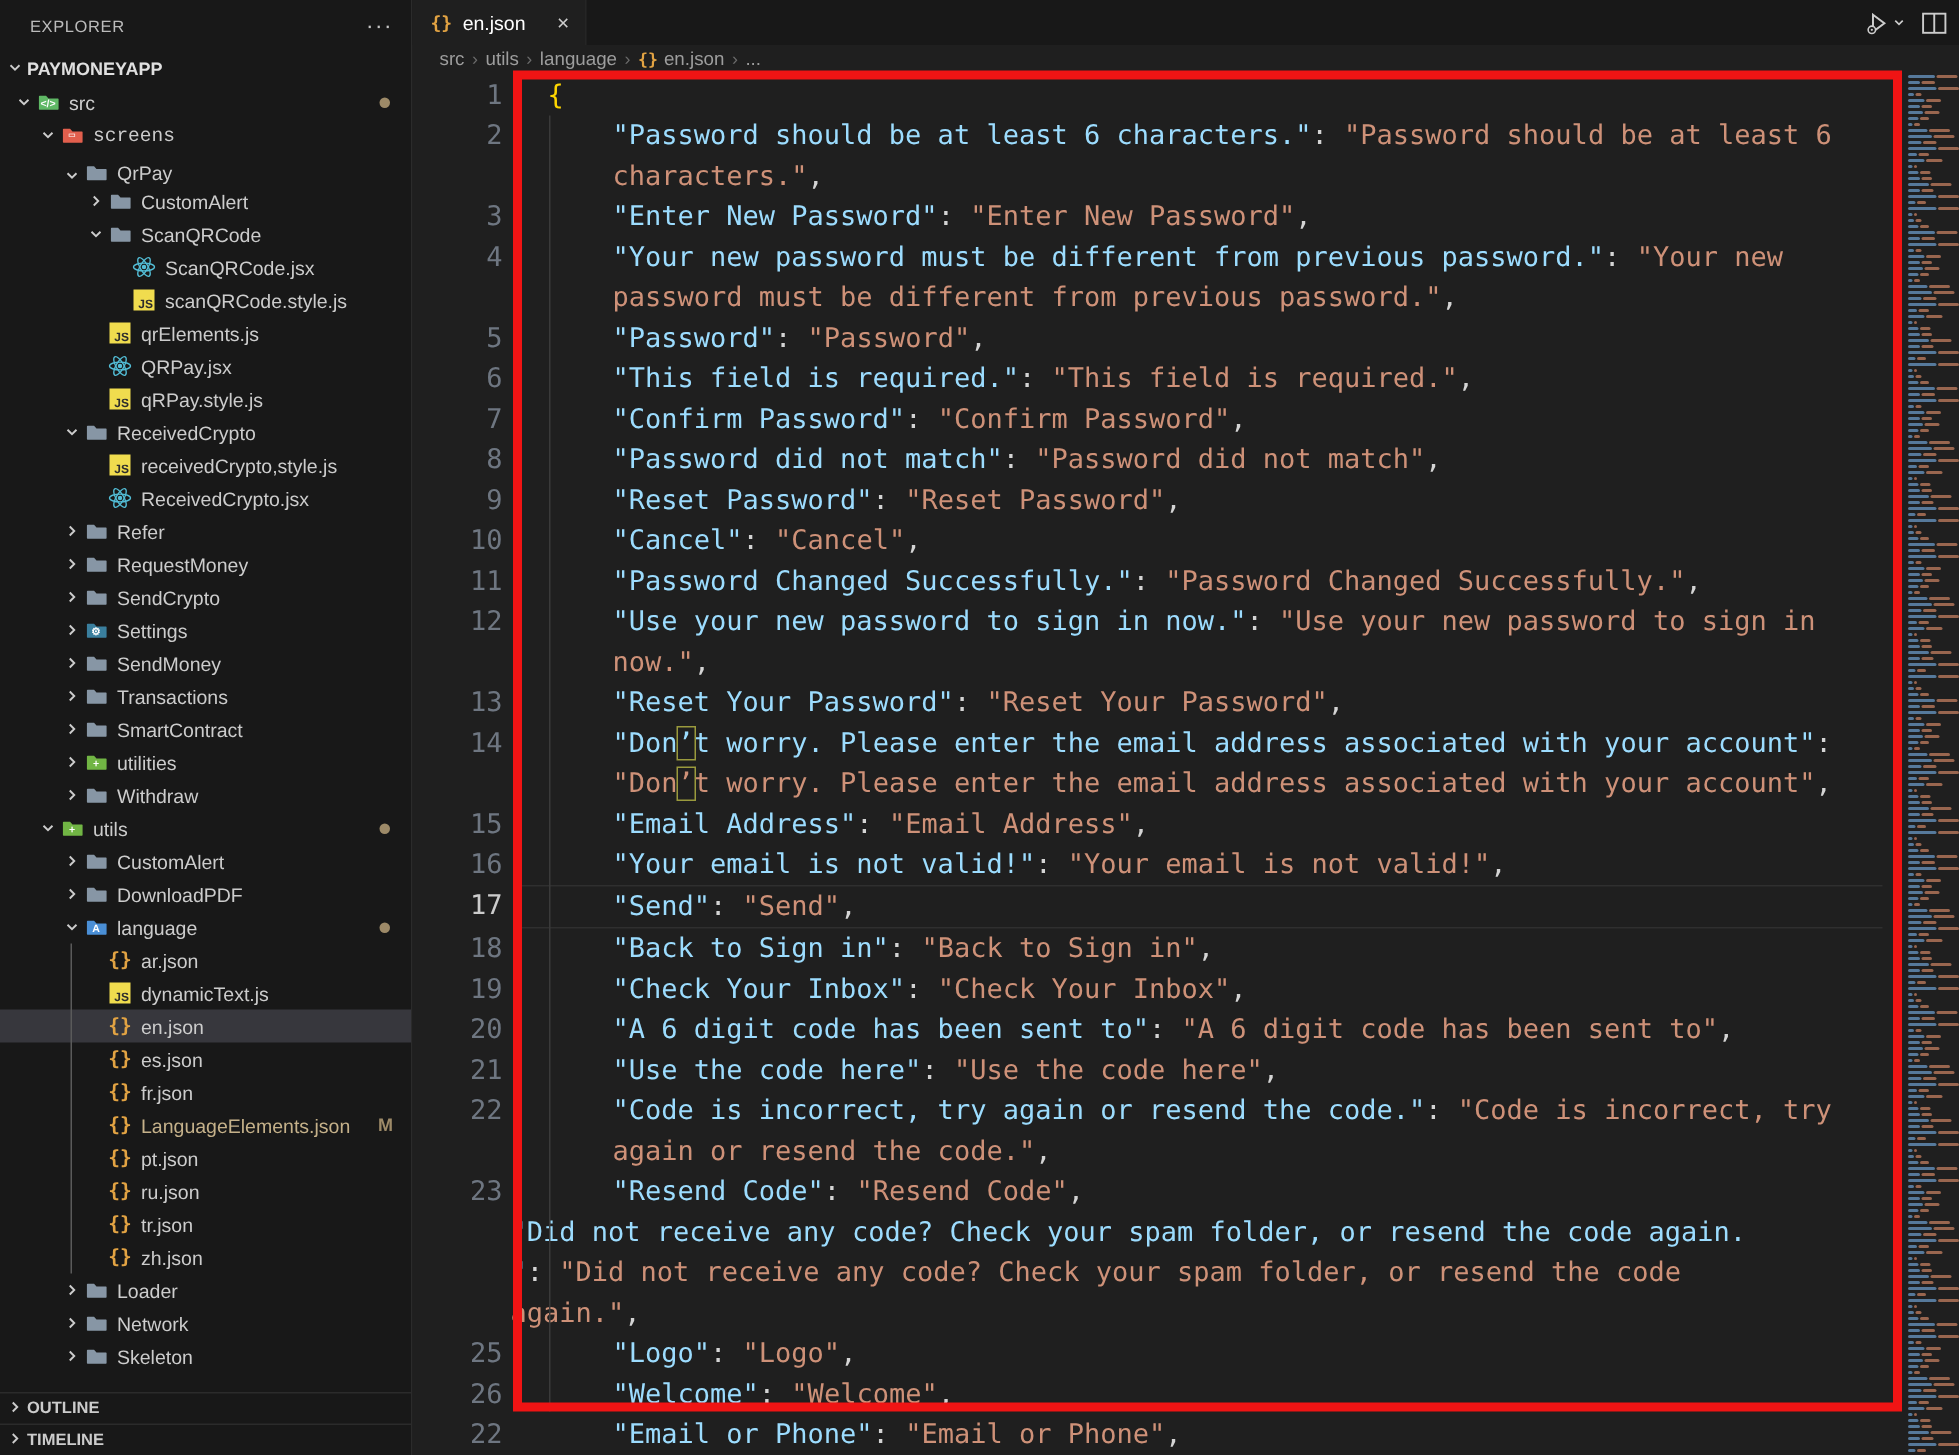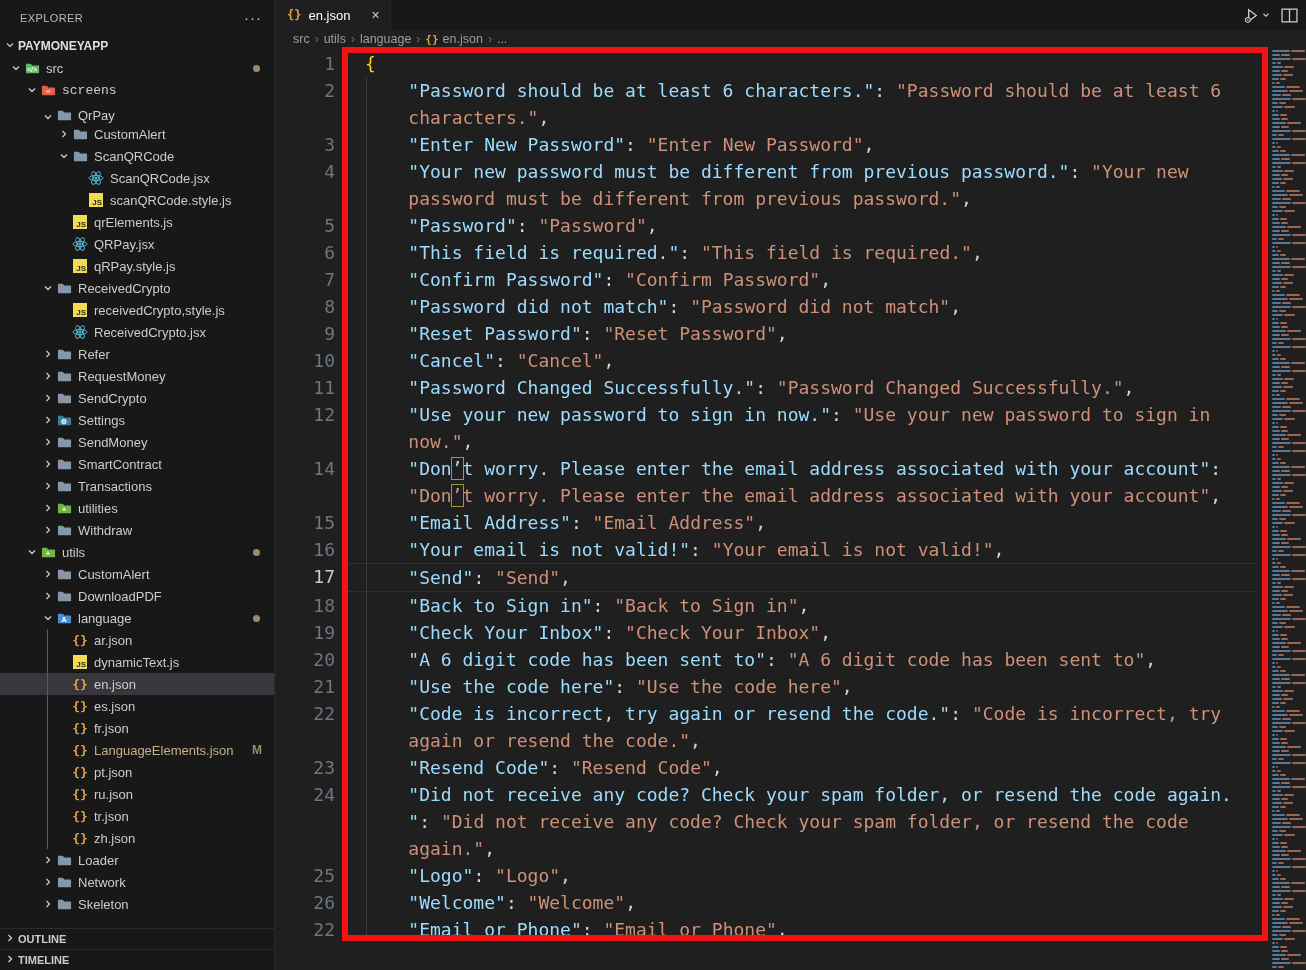--- a/index.html
+++ b/index.html
@@ -319,34 +319,34 @@
           <span class="chev">
             <svg viewBox="0 0 16 16">
               <path d="M6 4 L10 8 L6 12" fill="none" stroke="#cccccc" stroke-width="1.7"></path>
             </svg>
           </span>
           <span class="ficon">
             <svg viewBox="0 0 16 16" width="15" height="15">
               <path d="M1.5 3h4.6l1.7 1.9h6.7c.3 0 .5.2.5.5v7.1c0 .3-.2.5-.5.5H1.5c-.3 0-.5-.2-.5-.5V3.5c0-.3.2-.5.5-.5z" fill="#8796a5"></path>
             </svg>
           </span>
+          <span class="label">Transactions</span>
+        </div>
+        <div class="row" style="padding-left: 40px;">
+          <span class="chev">
+            <svg viewBox="0 0 16 16">
+              <path d="M6 4 L10 8 L6 12" fill="none" stroke="#cccccc" stroke-width="1.7"></path>
+            </svg>
+          </span>
+          <span class="ficon">
+            <svg viewBox="0 0 16 16" width="15" height="15">
+              <path d="M1.5 3h4.6l1.7 1.9h6.7c.3 0 .5.2.5.5v7.1c0 .3-.2.5-.5.5H1.5c-.3 0-.5-.2-.5-.5V3.5c0-.3.2-.5.5-.5z" fill="#8796a5"></path>
+            </svg>
+          </span>
           <span class="label">SmartContract</span>
-        </div>
-        <div class="row" style="padding-left: 40px;">
-          <span class="chev">
-            <svg viewBox="0 0 16 16">
-              <path d="M6 4 L10 8 L6 12" fill="none" stroke="#cccccc" stroke-width="1.7"></path>
-            </svg>
-          </span>
-          <span class="ficon">
-            <svg viewBox="0 0 16 16" width="15" height="15">
-              <path d="M1.5 3h4.6l1.7 1.9h6.7c.3 0 .5.2.5.5v7.1c0 .3-.2.5-.5.5H1.5c-.3 0-.5-.2-.5-.5V3.5c0-.3.2-.5.5-.5z" fill="#8796a5"></path>
-            </svg>
-          </span>
-          <span class="label">Transactions</span>
         </div>
         <div class="row" style="padding-left: 40px;">
           <span class="chev">
             <svg viewBox="0 0 16 16">
               <path d="M6 4 L10 8 L6 12" fill="none" stroke="#cccccc" stroke-width="1.7"></path>
             </svg>
           </span>
           <span class="ficon">
             <svg viewBox="0 0 16 16" width="15" height="15">
               <path d="M1.5 3h4.6l1.7 1.9h6.7c.3 0 .5.2.5.5v7.1c0 .3-.2.5-.5.5H1.5c-.3 0-.5-.2-.5-.5V3.5c0-.3.2-.5.5-.5z" fill="#71b544"></path>
@@ -645,20 +645,24 @@
           </div>
           <div class="code-row">
             <div class="ln">11</div>
             <div class="lc ind"><span class="c-key">"Password Changed Successfully."</span><span class="c-pun">: </span><span class="c-str">"Password Changed Successfully."</span><span class="c-pun">,</span></div>
           </div>
           <div class="code-row">
             <div class="ln">12</div>
             <div class="lc ind"><span class="c-key">"Use your new password to sign in now."</span><span class="c-pun">: </span><span class="c-str">"Use your new password to sign in now."</span><span class="c-pun">,</span></div>
           </div>
           <div class="code-row">
+            <div class="ln">13</div>
+            <div class="lc ind"><span class="c-key">"Reset Your Password"</span><span class="c-pun">: </span><span class="c-str">"Reset Your Password"</span><span class="c-pun">,</span></div>
+          </div>
+          <div class="code-row">
             <div class="ln">14</div>
             <div class="lc ind"><span class="c-key">"Don<span class="c-key boxed">’</span>t worry. Please enter the email address associated with your account"</span><span class="c-pun">: </span><span class="c-str">"Don<span class="c-str boxed">’</span>t worry. Please enter the email address associated with your account"</span><span class="c-pun">,</span></div>
           </div>
           <div class="code-row">
             <div class="ln">15</div>
             <div class="lc ind"><span class="c-key">"Email Address"</span><span class="c-pun">: </span><span class="c-str">"Email Address"</span><span class="c-pun">,</span></div>
           </div>
           <div class="code-row">
             <div class="ln">16</div>
             <div class="lc ind"><span class="c-key">"Your email is not valid!"</span><span class="c-pun">: </span><span class="c-str">"Your email is not valid!"</span><span class="c-pun">,</span></div>
@@ -685,21 +689,20 @@
           </div>
           <div class="code-row">
             <div class="ln">22</div>
             <div class="lc ind"><span class="c-key">"Code is incorrect, try again or resend the code."</span><span class="c-pun">: </span><span class="c-str">"Code is incorrect, try again or resend the code."</span><span class="c-pun">,</span></div>
           </div>
           <div class="code-row">
             <div class="ln">23</div>
             <div class="lc ind"><span class="c-key">"Resend Code"</span><span class="c-pun">: </span><span class="c-str">"Resend Code"</span><span class="c-pun">,</span></div>
           </div>
           <div class="code-row">
-            <div class="ln">24</div>
             <div class="lc ind"><span class="c-key">"Did not receive any code? Check your spam folder, or resend the code again. "</span><span class="c-pun">: </span><span class="c-str">"Did not receive any code? Check your spam folder, or resend the code again."</span><span class="c-pun">,</span></div>
           </div>
           <div class="code-row">
             <div class="ln">25</div>
             <div class="lc ind"><span class="c-key">"Logo"</span><span class="c-pun">: </span><span class="c-str">"Logo"</span><span class="c-pun">,</span></div>
           </div>
           <div class="code-row">
             <div class="ln">26</div>
             <div class="lc ind"><span class="c-key">"Welcome"</span><span class="c-pun">: </span><span class="c-str">"Welcome"</span><span class="c-pun">,</span></div>
           </div>

